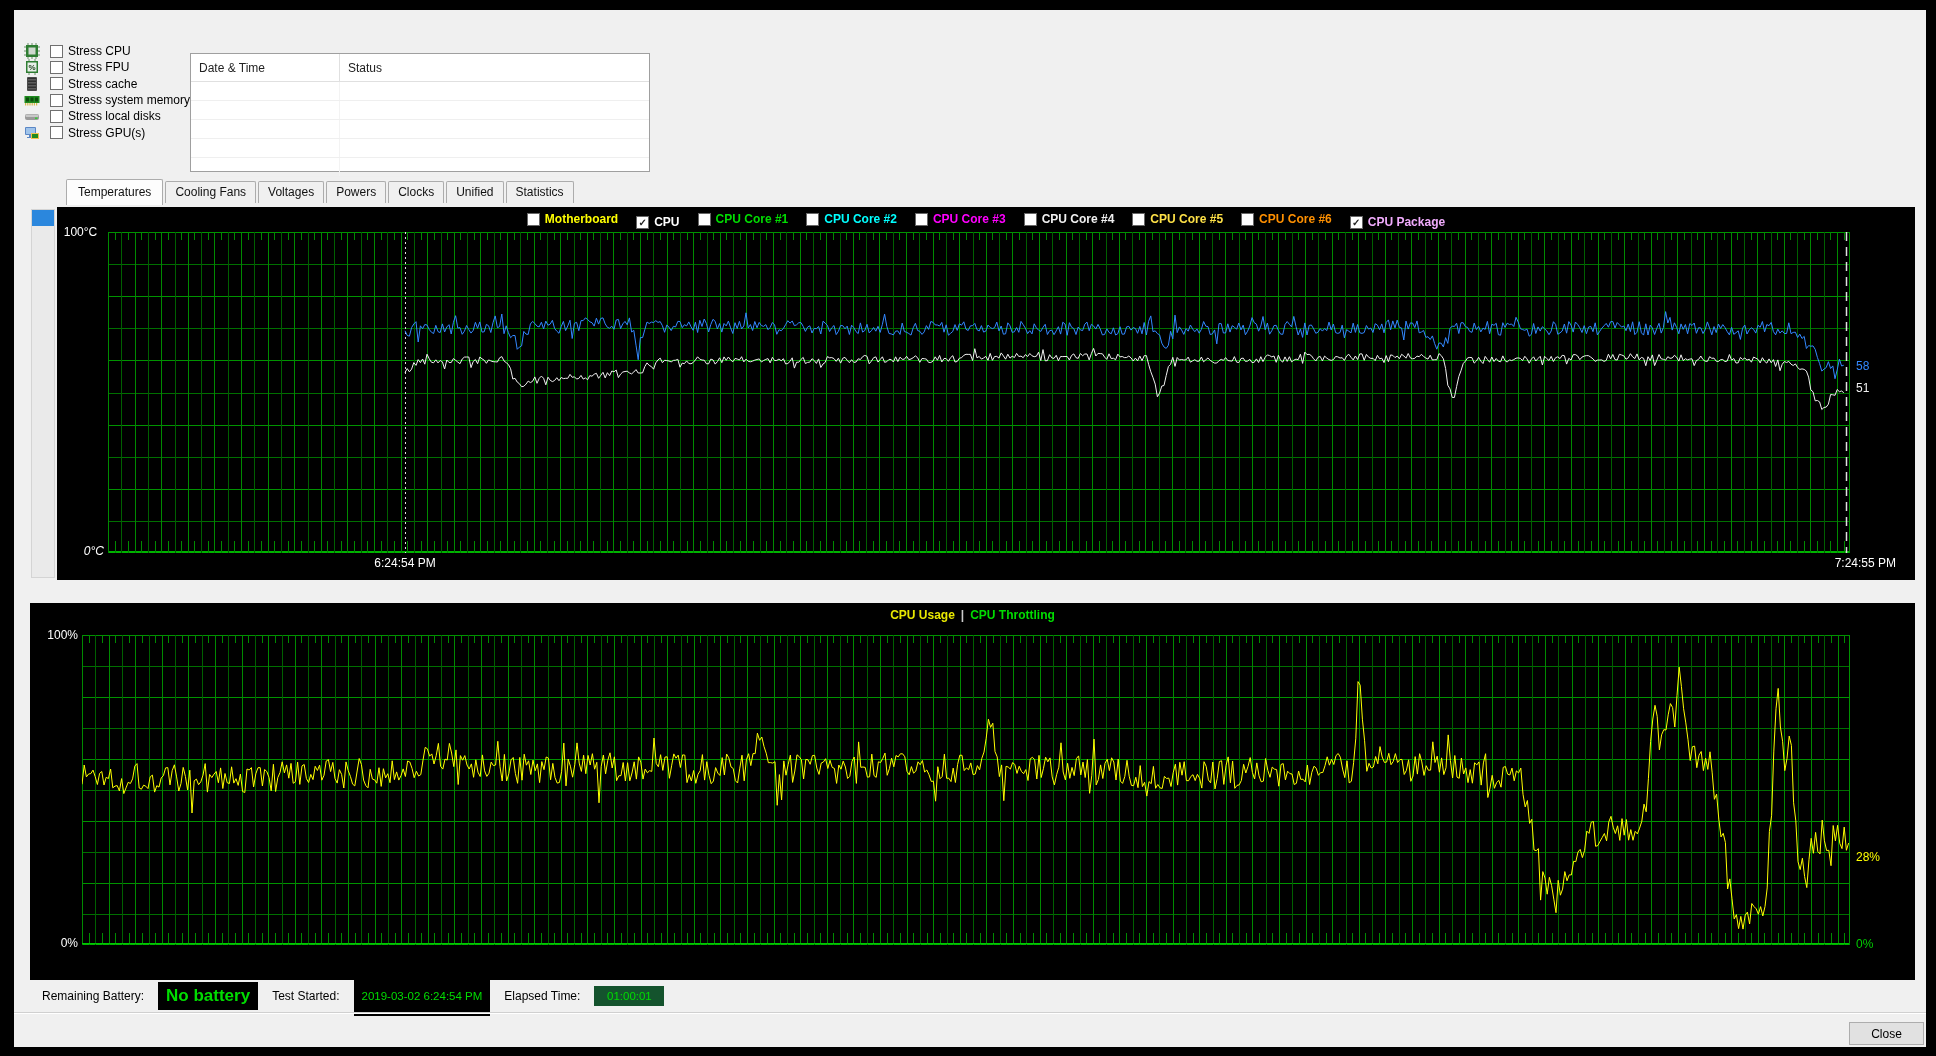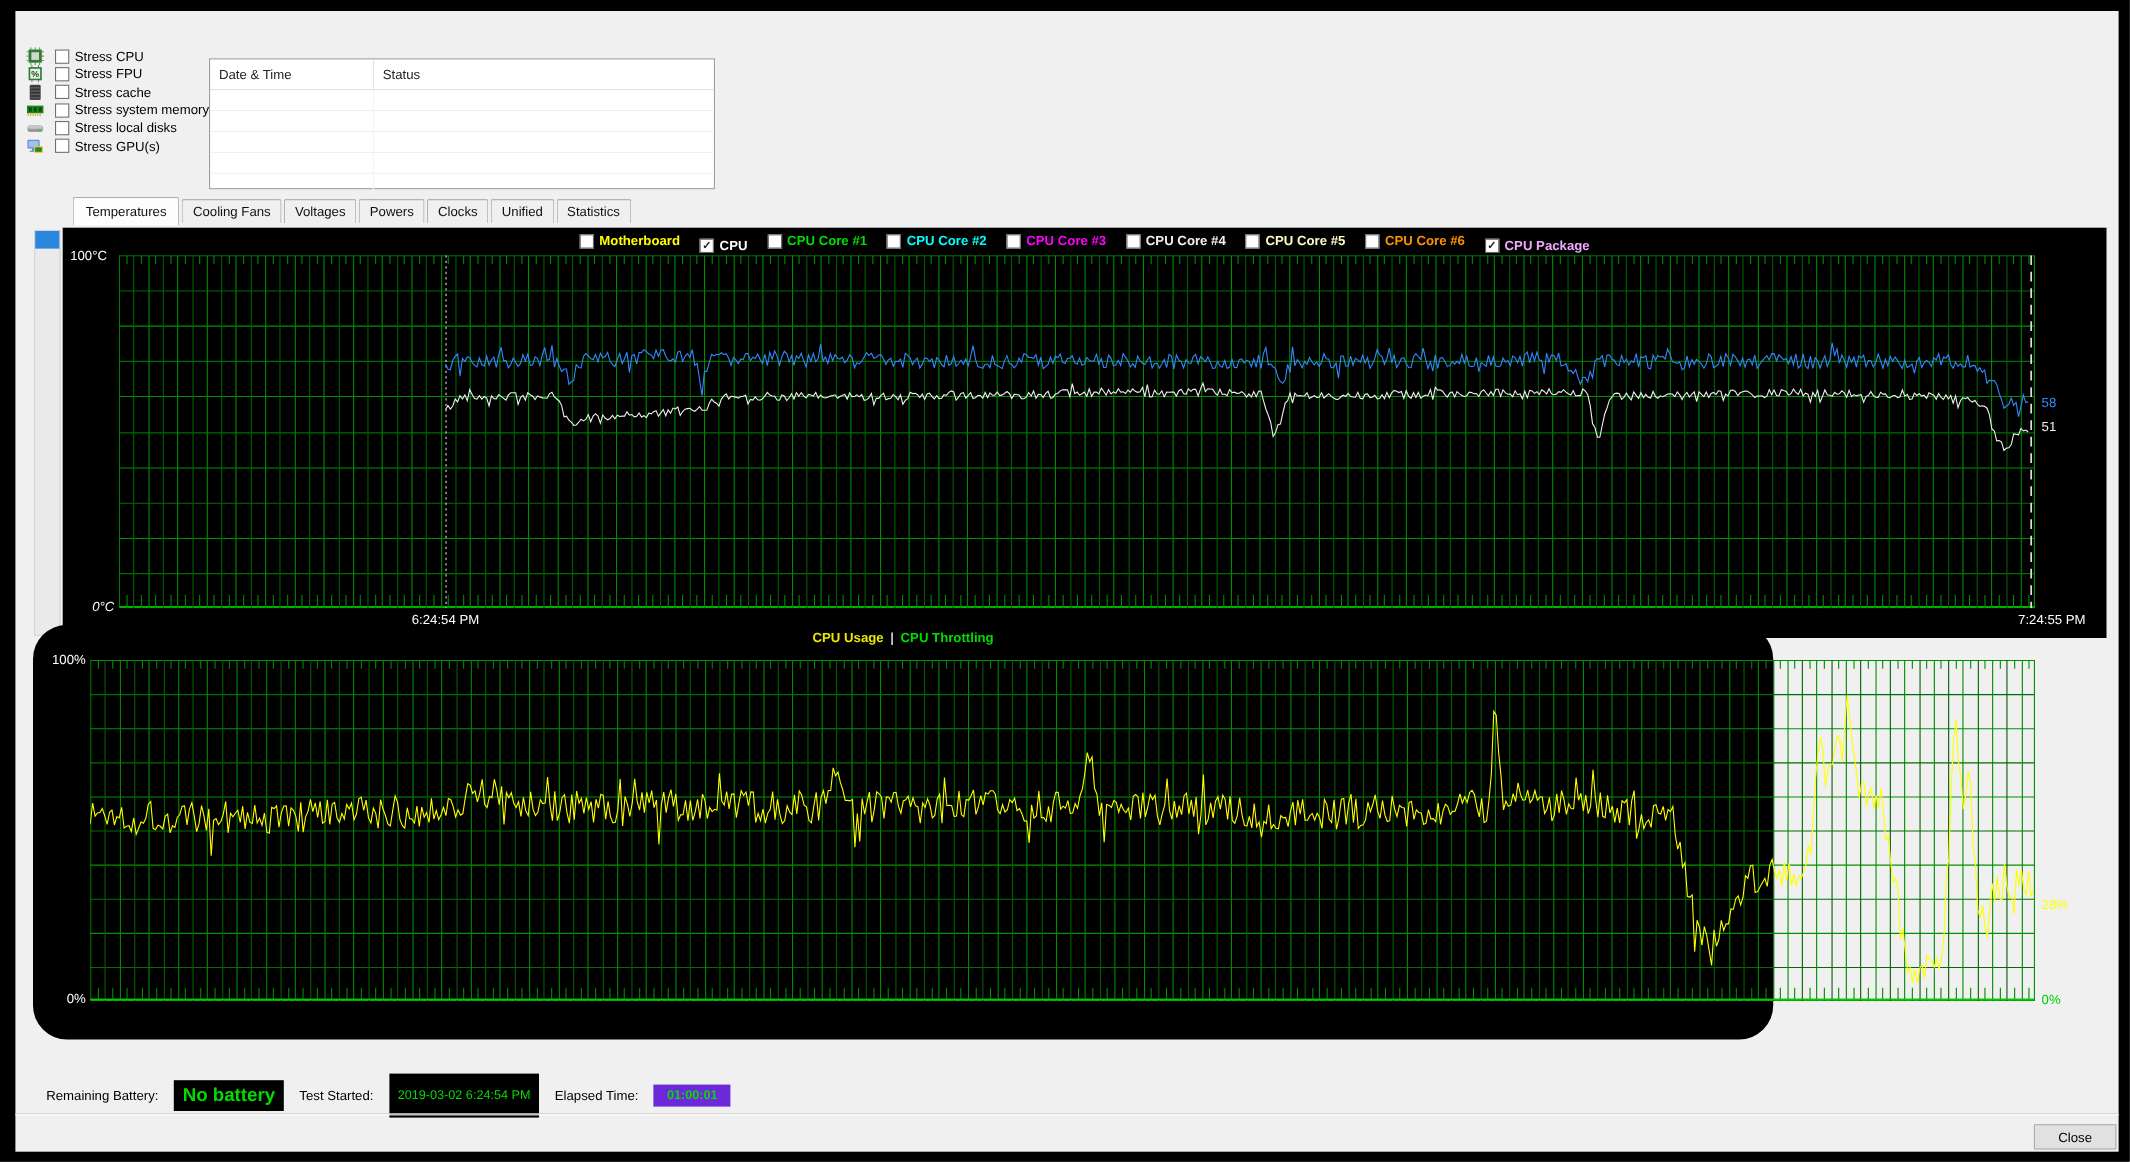--- a/index.html
+++ b/index.html
@@ -22,21 +22,21 @@
   .log-row::before{content:"";position:absolute;left:148px;top:0;bottom:0;width:1px;background:#f3f3f3;}
 
   
   .tabs{position:absolute;left:8px;top:168px;height:27px;display:flex;align-items:center;padding-left:44px;}
   .tab{background:#f0f0f0;border:1px solid #acacac;border-bottom:none;padding:3px 9px 4px 9px;margin-right:2px;border-radius:2px 2px 0 0;color:#111;}
   .tab.active{background:#fdfdfd;padding:5px 11px 6px 11px;position:relative;z-index:2;}
 
   
   .chart-black{position:absolute;background:#000;}
   #chart1{left:43px;top:197px;width:1858px;height:373px;}
-  #chart2{left:16px;top:558px;width:1582px;height:377px;border-radius:31px;}
+  #chart2{left:16px;top:593px;width:1885px;height:377px;}
   .vscroll{position:absolute;left:17px;top:199px;width:24px;height:369px;background:#eaeaea;border:1px solid #d4d4d4;box-sizing:border-box;}
   .vscroll .thumb{position:absolute;left:0;top:0;width:100%;height:16px;}
 
   .chart-legend{position:absolute;left:0;top:5px;width:100%;text-align:center;font-weight:bold;white-space:nowrap;}
   .leg-item{display:inline-flex;align-items:center;margin:0 9px;}
   .leg-cb{width:11px;height:11px;background:#fff;border:1px solid #666;margin-right:5px;display:inline-flex;align-items:center;justify-content:center;font-size:10px;color:#222;line-height:11px;}
   .plot-svg{position:absolute;}
   .axis-lbl{position:absolute;color:#fff;}
   .val-lbl{position:absolute;font-size:12px;}
   .leg2-sep{margin:0 6px;}
@@ -183,21 +183,21 @@
           <span class="leg-cb"></span>
           <span style="color:#00ffff">CPU Core #2</span>
         </span><span class="leg-item">
           <span class="leg-cb"></span>
           <span style="color:#ff00ff">CPU Core #3</span>
         </span><span class="leg-item">
           <span class="leg-cb"></span>
           <span style="color:#f0f0f0">CPU Core #4</span>
         </span><span class="leg-item">
           <span class="leg-cb"></span>
-          <span style="color:#fef9c3">CPU Core #5</span>
+          <span style="color:#fde047">CPU Core #5</span>
         </span><span class="leg-item">
           <span class="leg-cb"></span>
           <span style="color:#ff9000">CPU Core #6</span>
         </span><span class="leg-item">
           <span class="leg-cb">✓</span>
           <span style="color:#f0abfc">CPU Package</span>
         </span></div>
     <div class="axis-lbl" style="left:0;top:18px;width:47px;text-align:center;">100°C</div>
     <div class="axis-lbl" style="left:0;top:337px;width:47px;text-align:right;font-style:italic;">0°C</div>
     <svg class="plot-svg" id="temp-plot" style="left:51px;top:25px;" width="1742" height="321">
@@ -1039,20 +1039,20 @@
   <div class="val-lbl" style="left: 1826px; top: 247.2px; color: rgb(255, 255, 0);">28%</div>
       <div class="val-lbl" style="left: 1826px; top: 334px; color: rgb(0, 204, 0);">0%</div>
     </div>
 
   <div id="status-bar" style="position:absolute;left:14px;top:966px;display:flex;align-items:center;">
       <span style="margin: 0px 14px;">Remaining Battery:</span>
       <span style="background: rgb(0, 0, 0); color: rgb(0, 221, 0); font-weight: bold; font-size: 17px; padding: 4px 8px; min-width: 54px; text-align: center;">No battery</span>
       <span style="margin: 0px 14px;">Test Started:</span>
       <span style="background: rgb(0, 0, 0); color: rgb(0, 221, 0); font-weight: normal; font-size: 11.5px; padding: 14px 8px; min-width: 54px; text-align: center;">2019-03-02 6:24:54 PM</span>
       <span style="margin: 0px 14px;">Elapsed Time:</span>
-      <span style="background: #6d28d9; color: rgb(0, 221, 0); font-weight: bold; font-size: 11.5px; padding: 4px 8px; min-width: 54px; text-align: center;">01:00:01</span>
+      <span style="background: #14532d; color: rgb(0, 221, 0); font-weight: normal; font-size: 11.5px; padding: 4px 8px; min-width: 54px; text-align: center;">01:00:01</span>
     </div>
 
   <div style="position:absolute;left:0;top:1002px;width:100%;height:0;border-top:1px solid #d0d0d0;border-bottom:1px solid #ffffff;"></div>
 
 
   <button id="close-btn" style="position: absolute; left: 1835px; top: 1012px; width: 75px; height: 23px; font-family: &quot;Liberation Sans&quot;, sans-serif; font-size: 12px; background: rgb(225, 225, 225); border: 1px solid rgb(173, 173, 173);">Close</button>
 </div>
 
 </body></html>

